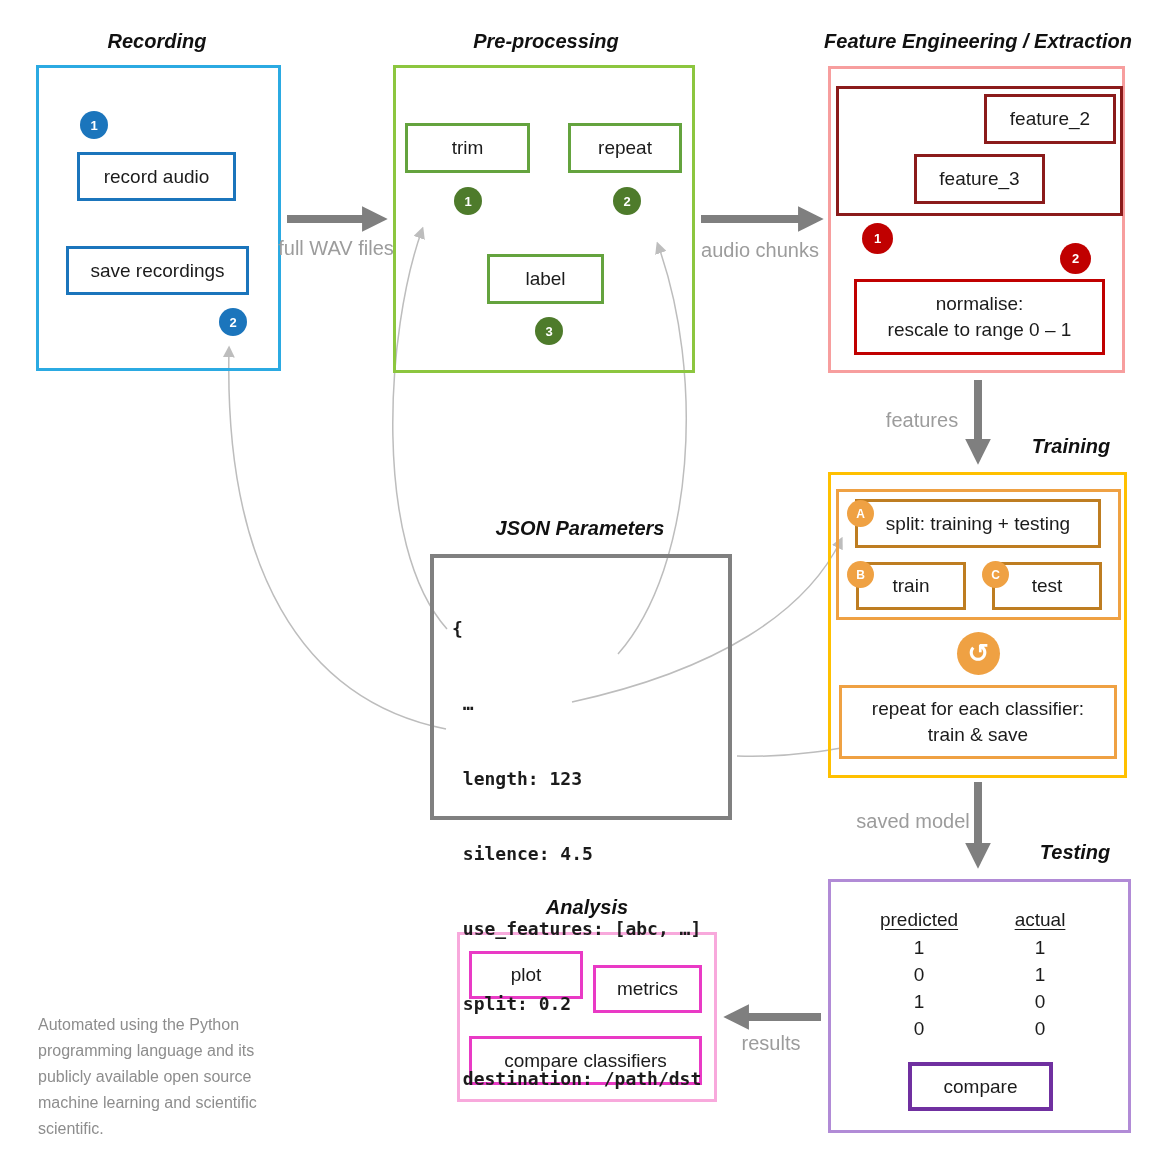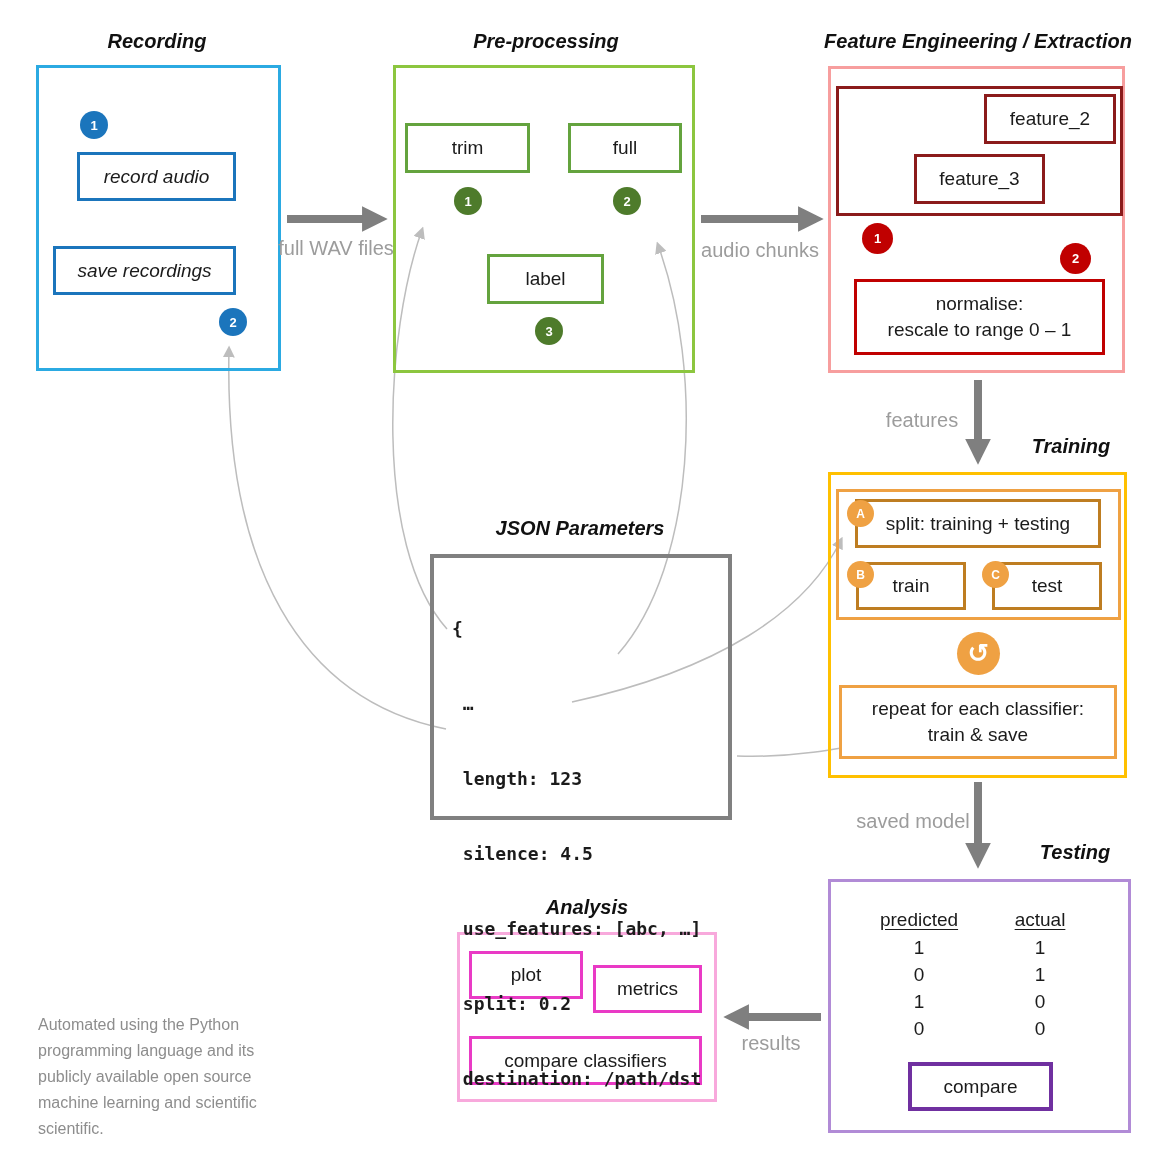--- a/index.html
+++ b/index.html
@@ -20,21 +20,21 @@
   }
   .circle {
     position:absolute; border-radius:50%; color:#fff; font-weight:bold;
     display:flex; align-items:center; justify-content:center; font-size:13px;
   }
   .flowlbl {
     position:absolute; transform:translate(-50%,-50%);
     font-size:20px; color:#9c9c9c; white-space:nowrap;
   }
   .c-blue-l  { border-color:#2BAAE2; }
-  .c-blue    { border-color:#1B75BC;font-style:italic; }
+  .c-blue    { border-color:#1B75BC; }
   .c-green-l { border-color:#8CC63F; }
   .c-green   { border-color:#64A33E; }
   .c-salmon  { border-color:#F79E9E; }
   .c-darkred { border-color:#8B1B1B; }
   .c-red     { border-color:#C00000; }
   .c-gold    { border-color:#FFC000; }
   .c-orange  { border-color:#EFA143; }
   .c-dkorange{ border-color:#BE7D21; }
   .c-purple-l{ border-color:#B18BD6; }
   .c-purple  { border-color:#7030A0; }
@@ -83,27 +83,27 @@
     <path d="M 618,654 C 696,565 704,372 658,245" fill="none" stroke="#BDBDBD" stroke-width="1.5" marker-end="url(#smallhead)"></path>
     <path d="M 572,702 C 718,670 806,612 841,540" fill="none" stroke="#BDBDBD" stroke-width="1.5" marker-end="url(#smallhead)"></path>
     <path d="M 446,729 C 300,700 224,565 229,349" fill="none" stroke="#BDBDBD" stroke-width="1.5" marker-end="url(#smallhead)"></path>
     <path d="M 737,756 C 792,758 838,749 878,741" fill="none" stroke="#BDBDBD" stroke-width="1.5" marker-end="url(#smallhead)"></path>
   </svg>
 
   <div class="title" style="left:157px; top:41px;">Recording</div>
   <div class="panel c-blue-l" style="left:36px; top:65px; width:245px; height:306px;"></div>
   <div class="circle bg-blue" style="left:80px; top:111px; width:28px; height:28px;">1</div>
   <div class="node c-blue" style="left:77px; top:152px; width:159px; height:49px;">record audio</div>
-  <div class="node c-blue" style="left:53px; top:246px; width:183px; height:49px;">save recordings</div>
+  <div class="node c-blue" style="left:66px; top:246px; width:183px; height:49px;">save recordings</div>
   <div class="circle bg-blue" style="left:219px; top:308px; width:28px; height:28px;">2</div>
 
   <div class="title" style="left:546px; top:41px;">Pre-processing</div>
   <div class="panel c-green-l" style="left:393px; top:65px; width:302px; height:308px;"></div>
   <div class="node c-green" style="left:405px; top:123px; width:125px; height:50px;">trim</div>
-  <div class="node c-green" style="left:568px; top:123px; width:114px; height:50px;">full</div>
+  <div class="node c-green" style="left:568px; top:123px; width:114px; height:50px;">repeat</div>
   <div class="circle bg-green" style="left:454px; top:187px; width:28px; height:28px;">1</div>
   <div class="circle bg-green" style="left:613px; top:187px; width:28px; height:28px;">2</div>
   <div class="node c-green" style="left:487px; top:254px; width:117px; height:50px;">label</div>
   <div class="circle bg-green" style="left:535px; top:317px; width:28px; height:28px;">3</div>
 
   <div class="title" style="left:978px; top:41px;">Feature Engineering / Extraction</div>
   <div class="panel c-salmon" style="left:828px; top:66px; width:297px; height:307px;"></div>
   <div class="panel c-darkred" style="left:836px; top:86px; width:287px; height:130px;"></div>
   <div class="node c-darkred" style="left:984px; top:94px; width:132px; height:50px;">feature_2</div>
   <div class="node c-darkred" style="left:914px; top:154px; width:131px; height:50px;">feature_3</div>

